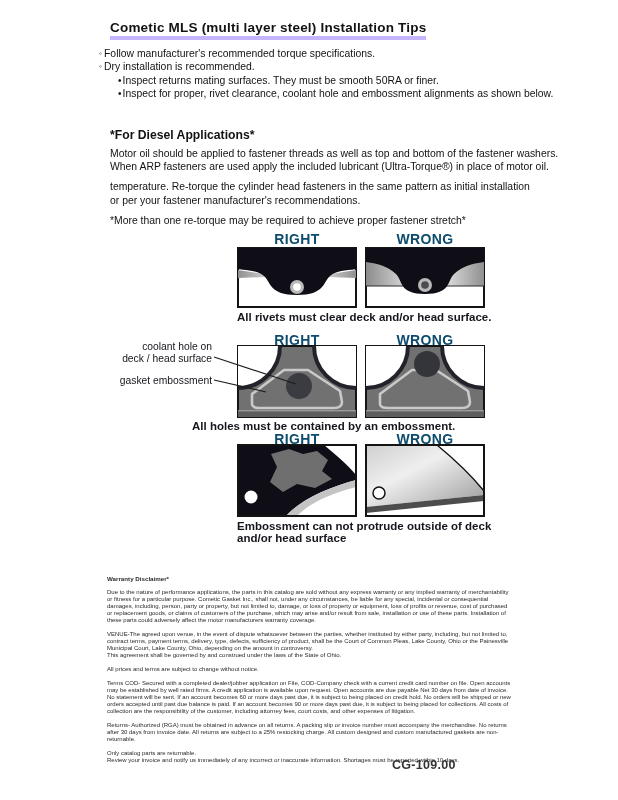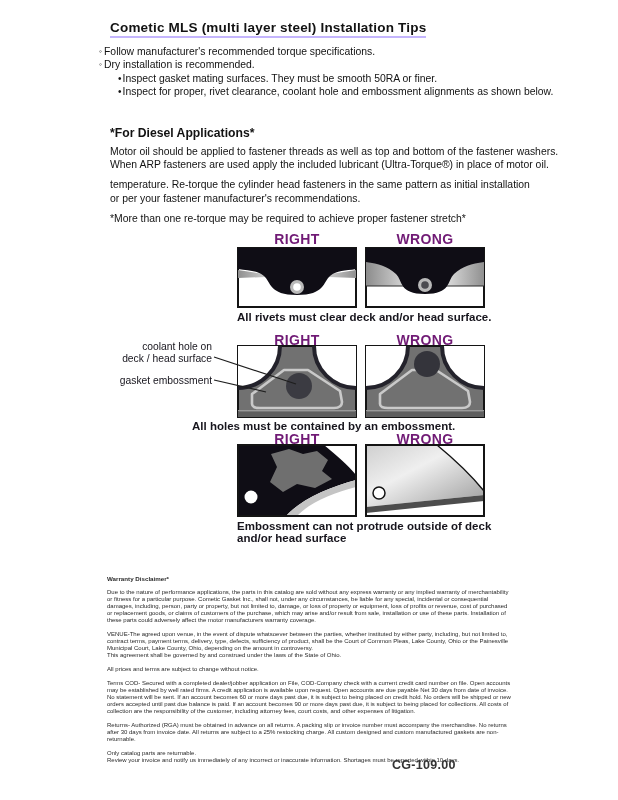--- a/index.html
+++ b/index.html
@@ -3,33 +3,33 @@
 <meta charset="utf-8">
 <style>
   html,body{margin:0;padding:0;background:#ffffff;}
   .page{
     position:relative;width:618px;height:800px;background:#ffffff;overflow:hidden;
     font-family:"Liberation Sans","DejaVu Sans",sans-serif;color:#121212;
   }
   
   .main-text{position:absolute;left:110px;top:18px;width:460px;}
   .doc-title{font-size:13.5px;font-weight:bold;display:inline-block;
-    border-bottom:2px solid #c4b5fd;padding-bottom:1px;letter-spacing:.2px;}
+    border-bottom:4px solid #c4b5fd;padding-bottom:1px;letter-spacing:.2px;}
   .bullet-list{margin-top:7px;}
   .bullet-row{font-size:10.4px;line-height:13.4px;margin-left:-11px;white-space:nowrap;}
   .bullet-row .marker{font-size:8.5px;vertical-align:1px;margin-right:2px;}
   .sub-bullet-row{font-size:10.4px;line-height:13.4px;margin-left:8px;white-space:nowrap;}
   .sub-bullet-row .marker{font-size:10px;margin-right:1px;}
   .diesel-heading{font-size:12.2px;font-weight:bold;margin-top:27px;line-height:15px;}
   .para{margin-top:4px;}
   .para-line{font-size:10.4px;line-height:13.4px;white-space:nowrap;}
   .para.gap{margin-top:7px;}
   
   .fig-header{position:absolute;width:120px;text-align:center;font-size:14px;
-    font-weight:bold;letter-spacing:.4px;color:#701a75;}
+    font-weight:bold;letter-spacing:.4px;color:#0c4a6e;}
   .fig-panel{position:absolute;}
   .fig-panel svg{display:block;}
   .fig-caption{position:absolute;font-size:11.5px;font-weight:600;color:#17151d;white-space:nowrap;}
   .pointer-label{position:absolute;left:96px;width:116px;text-align:right;
     font-size:10.3px;line-height:11.5px;color:#17151d;white-space:nowrap;}
   .overlay{position:absolute;left:0;top:0;pointer-events:none;}
   
   .disclaimer{position:absolute;left:107px;top:575px;width:407px;color:#2a2a2a;}
   .disclaimer .dh{font-size:6.2px;font-weight:bold;margin-bottom:7px;}
   .disclaimer p{font-size:6px;line-height:7px;margin:0 0 7px 0;}
@@ -45,21 +45,21 @@
     <div class="doc-title">Cometic MLS (multi layer steel) Installation Tips</div>
 
     <div class="bullet-list">
       <div class="bullet-row">
         <span class="marker">◦</span><span>Follow manufacturer's recommended torque specifications.</span>
       </div>
       <div class="bullet-row">
         <span class="marker">◦</span><span>Dry installation is recommended.</span>
       </div>
       <div class="sub-bullet-row">
-        <span class="marker">•</span><span>Inspect gasket mating surfaces.  They must be smooth 50RA or finer.</span>
+        <span class="marker">•</span><span>Inspect returns mating surfaces.  They must be smooth 50RA or finer.</span>
       </div>
       <div class="sub-bullet-row">
         <span class="marker">•</span><span>Inspect for proper, rivet clearance, coolant hole and embossment alignments as shown below.</span>
       </div>
     </div>
 
     <div class="diesel-heading">*For Diesel Applications*</div>
     <div class="para">
       <div class="para-line">Motor oil should be applied to fastener threads as well as top and bottom of the fastener washers.</div>
       <div class="para-line">When ARP fasteners are used apply the included lubricant (Ultra-Torque®) in place of motor oil.</div>

